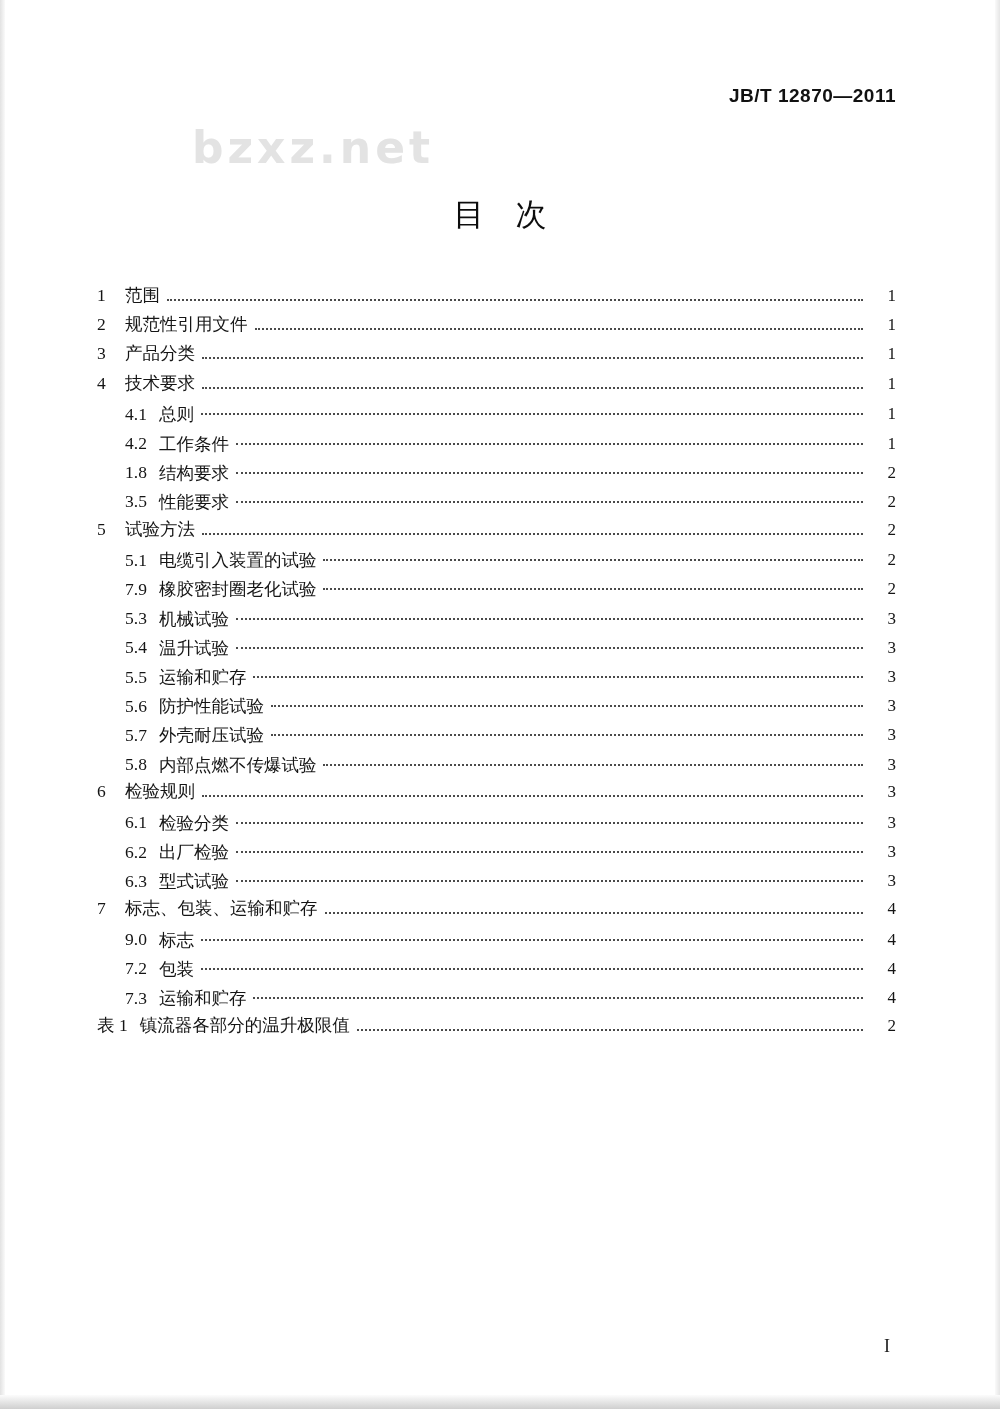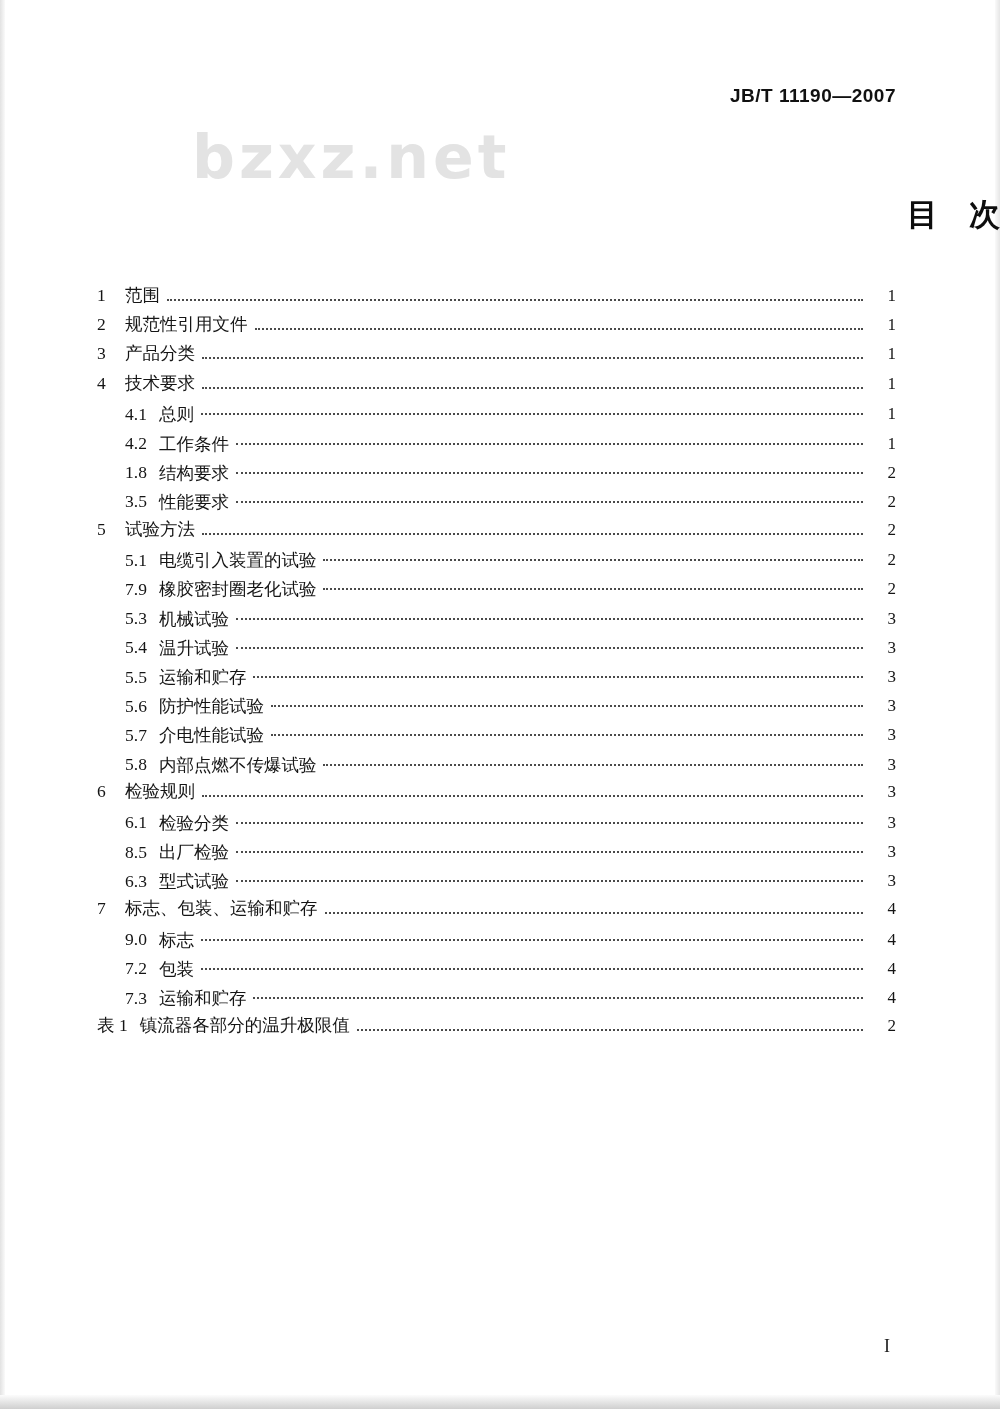--- a/index.html
+++ b/index.html
@@ -38,34 +38,34 @@
     font-size: 19px;
     letter-spacing: 0.5px;
     color: #111;
   }
   .watermark {
     position: absolute;
     top: 122px;
     left: 192px;
     font-family: "DejaVu Sans", "Liberation Sans", sans-serif;
     font-weight: 800;
-    font-size: 60px;
+    font-size: 44px;
     letter-spacing: 4px;
     color: #e3e3e3;
     user-select: none;
     white-space: nowrap;
   }
   .title {
     position: absolute;
     top: 194px;
     left: 0;
     width: 100%;
-    text-align: right;
+    text-align: center;
     font-size: 31px;
-    font-weight: 700;
+    font-weight: 400;
     color: #0d0d0d;
   }
   .toc {
     position: absolute;
     top: 283px;
     left: 97px;
     right: 104px;
   }
   .toc-row {
     display: flex;
@@ -104,21 +104,21 @@
 </head>
 <body>
 
 <div class="page">
   <div class="edge-left"></div>
   <div class="edge-right"></div>
   <div class="edge-bottom"></div>
 
   <div class="watermark">bzxz.net</div>
 
-  <div class="doc-number">JB/T 11190—2007</div>
+  <div class="doc-number">JB/T 12870—2011</div>
 
   <div class="title">目　次</div>
 
   <div class="toc" id="toc">
       <div class="toc-row level-0">
         <span class="toc-num">1</span>
         <span class="toc-label">范围</span>
         <span class="toc-leader"></span>
         <span class="toc-page">1</span>
       </div>
@@ -201,21 +201,21 @@
         <span class="toc-page">3</span>
       </div>
       <div class="toc-row level-1">
         <span class="toc-num">5.6</span>
         <span class="toc-label">防护性能试验</span>
         <span class="toc-leader"></span>
         <span class="toc-page">3</span>
       </div>
       <div class="toc-row level-1">
         <span class="toc-num">5.7</span>
-        <span class="toc-label">介电性能试验</span>
+        <span class="toc-label">外壳耐压试验</span>
         <span class="toc-leader"></span>
         <span class="toc-page">3</span>
       </div>
       <div class="toc-row level-1">
         <span class="toc-num">5.8</span>
         <span class="toc-label">内部点燃不传爆试验</span>
         <span class="toc-leader"></span>
         <span class="toc-page">3</span>
       </div>
       <div class="toc-row level-0">
@@ -224,21 +224,21 @@
         <span class="toc-leader"></span>
         <span class="toc-page">3</span>
       </div>
       <div class="toc-row level-1">
         <span class="toc-num">6.1</span>
         <span class="toc-label">检验分类</span>
         <span class="toc-leader"></span>
         <span class="toc-page">3</span>
       </div>
       <div class="toc-row level-1">
-        <span class="toc-num">8.5</span>
+        <span class="toc-num">6.2</span>
         <span class="toc-label">出厂检验</span>
         <span class="toc-leader"></span>
         <span class="toc-page">3</span>
       </div>
       <div class="toc-row level-1">
         <span class="toc-num">6.3</span>
         <span class="toc-label">型式试验</span>
         <span class="toc-leader"></span>
         <span class="toc-page">3</span>
       </div>

